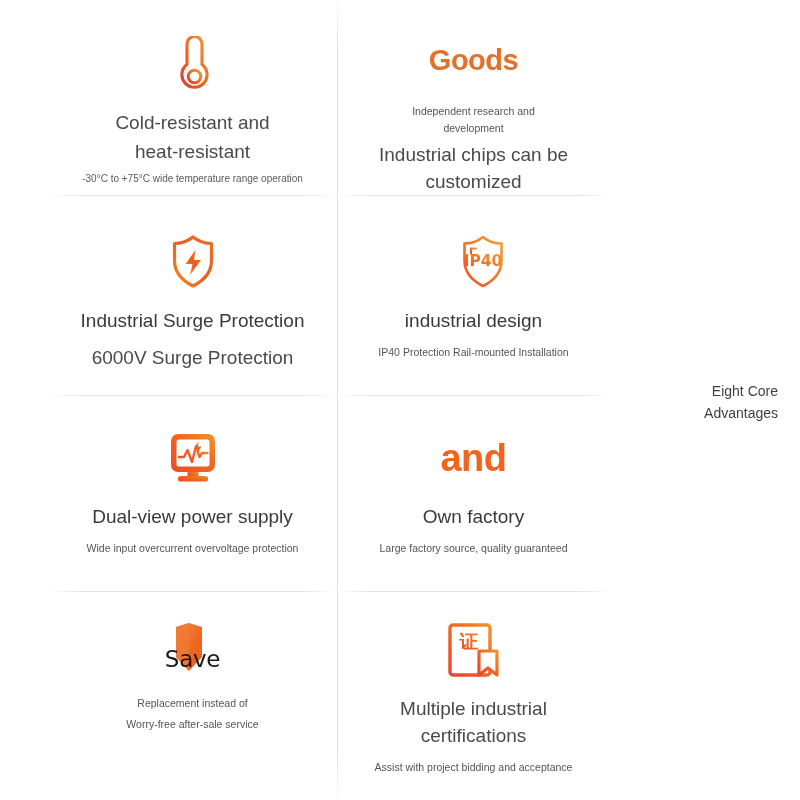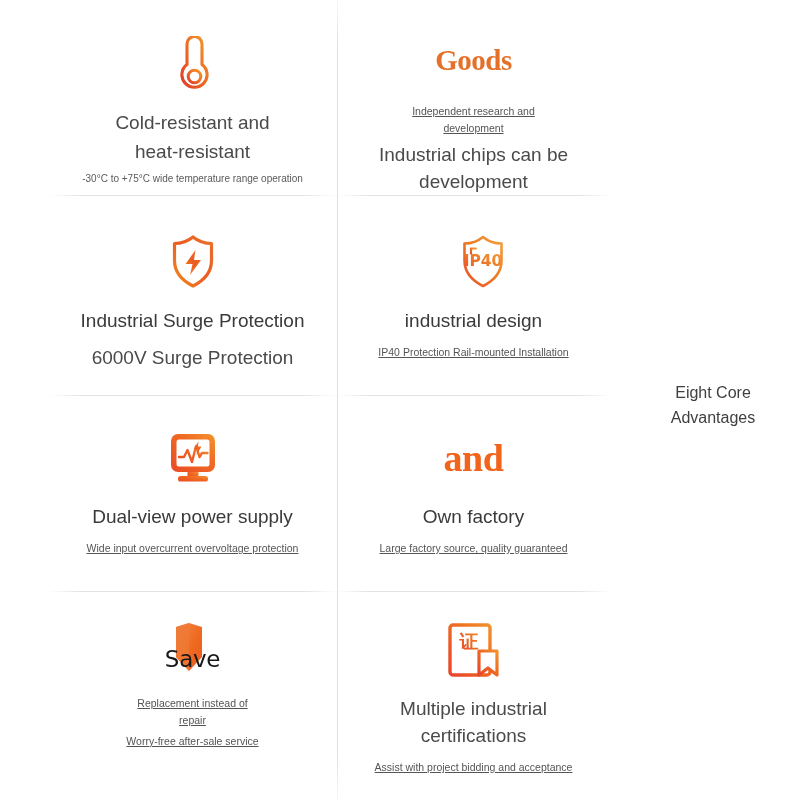--- a/index.html
+++ b/index.html
@@ -77,21 +77,21 @@
     height: 72px;
     display: flex;
     align-items: center;
     justify-content: center;
     position: relative;
   }
   .icon-wrap svg { display: block; }
 
   
   .wordmark {
-    font-family: Liberation Serif, serif;
+    font-family: Liberation Sans, sans-serif;
     font-weight: 700;
     letter-spacing: -0.5px;
     line-height: 1;
   }
   .wordmark.goods { font-size: 29px; color: #e4702a; }
   .wordmark.and   { font-size: 38px; color: #f2631b; }
 
   .save-mark {
     position: relative;
     width: 72px;
@@ -122,37 +122,37 @@
   
   .lines { width: 100%; }
 
   .line {
     color: #4a4a4a;
     line-height: 1.42;
   }
   
   .line.big    { font-size: 19px; color: #3a3a3a; }
   .line.mid    { font-size: 19px; color: #4a4a4a; }
-  .line.small  { font-size: 10.5px; color: #555555; text-decoration: underline; }
+  .line.small  { font-size: 10.5px; color: #555555; }
   .line.tiny   { font-size: 10px;  color: #5a5a5a; }
 
   
   .cell .lines .line + .line { margin-top: 2px; }
 
   .gap-6  { margin-top: 6px !important; }
   .gap-10 { margin-top: 10px !important; }
 
   
   .side-caption {
     position: absolute;
     left: 648px;
     top: 381px;
     width: 130px;
-    text-align: center;
-    font-size: 16px;
+    text-align: right;
+    font-size: 14px;
     line-height: 1.55;
     color: #3f3f3f;
   }
 </style>
 </head>
 <body>
 
 <div id="page">
 
   <div class="feature-grid">
@@ -182,21 +182,21 @@
       </div>
     </div>
 
     <div class="cell hr">
       <div class="icon-wrap" style="margin-top:26px;">
         <span class="wordmark goods">Goods</span>
       </div>
       <div class="lines">
         <div class="line small gap-10">Independent research and</div>
         <div class="line small">development</div>
-        <div class="line mid gap-6">Industrial chips can be development</div>
+        <div class="line mid gap-6">Industrial chips can be customized</div>
       </div>
     </div>
 
     <div class="cell hr">
       <div class="icon-wrap" style="margin-top:30px;">
         <svg width="52" height="58" viewBox="0 0 52 58" aria-hidden="true">
           <defs>
             <linearGradient id="gShield" x1="0" y1="1" x2="1" y2="0">
               <stop offset="0%" stop-color="#ef8a1f"></stop>
               <stop offset="50%" stop-color="#ec5b22"></stop>
@@ -280,21 +280,20 @@
               </linearGradient>
             </defs>
             <path d="M5 6 L18 2 L31 6 v30 L18 50 L5 36 Z" fill="url(#gSave)"></path>
             <path d="M5 6 L18 2 v48 L5 36 Z" fill="#ef7a35" opacity="0.75"></path>
           </svg>
           <span class="save-text">Save</span>
         </div>
       </div>
       <div class="lines">
         <div class="line small gap-10">Replacement instead of</div>
-        <div class="line small">repair</div>
         <div class="line small gap-6">Worry-free after-sale service</div>
       </div>
     </div>
 
     <div class="cell">
       <div class="icon-wrap" style="margin-top:22px;">
         <svg width="54" height="58" viewBox="0 0 54 58" aria-hidden="true">
           <defs>
             <linearGradient id="gCert" x1="0" y1="1" x2="1" y2="0">
               <stop offset="0%" stop-color="#e8452a"></stop>

